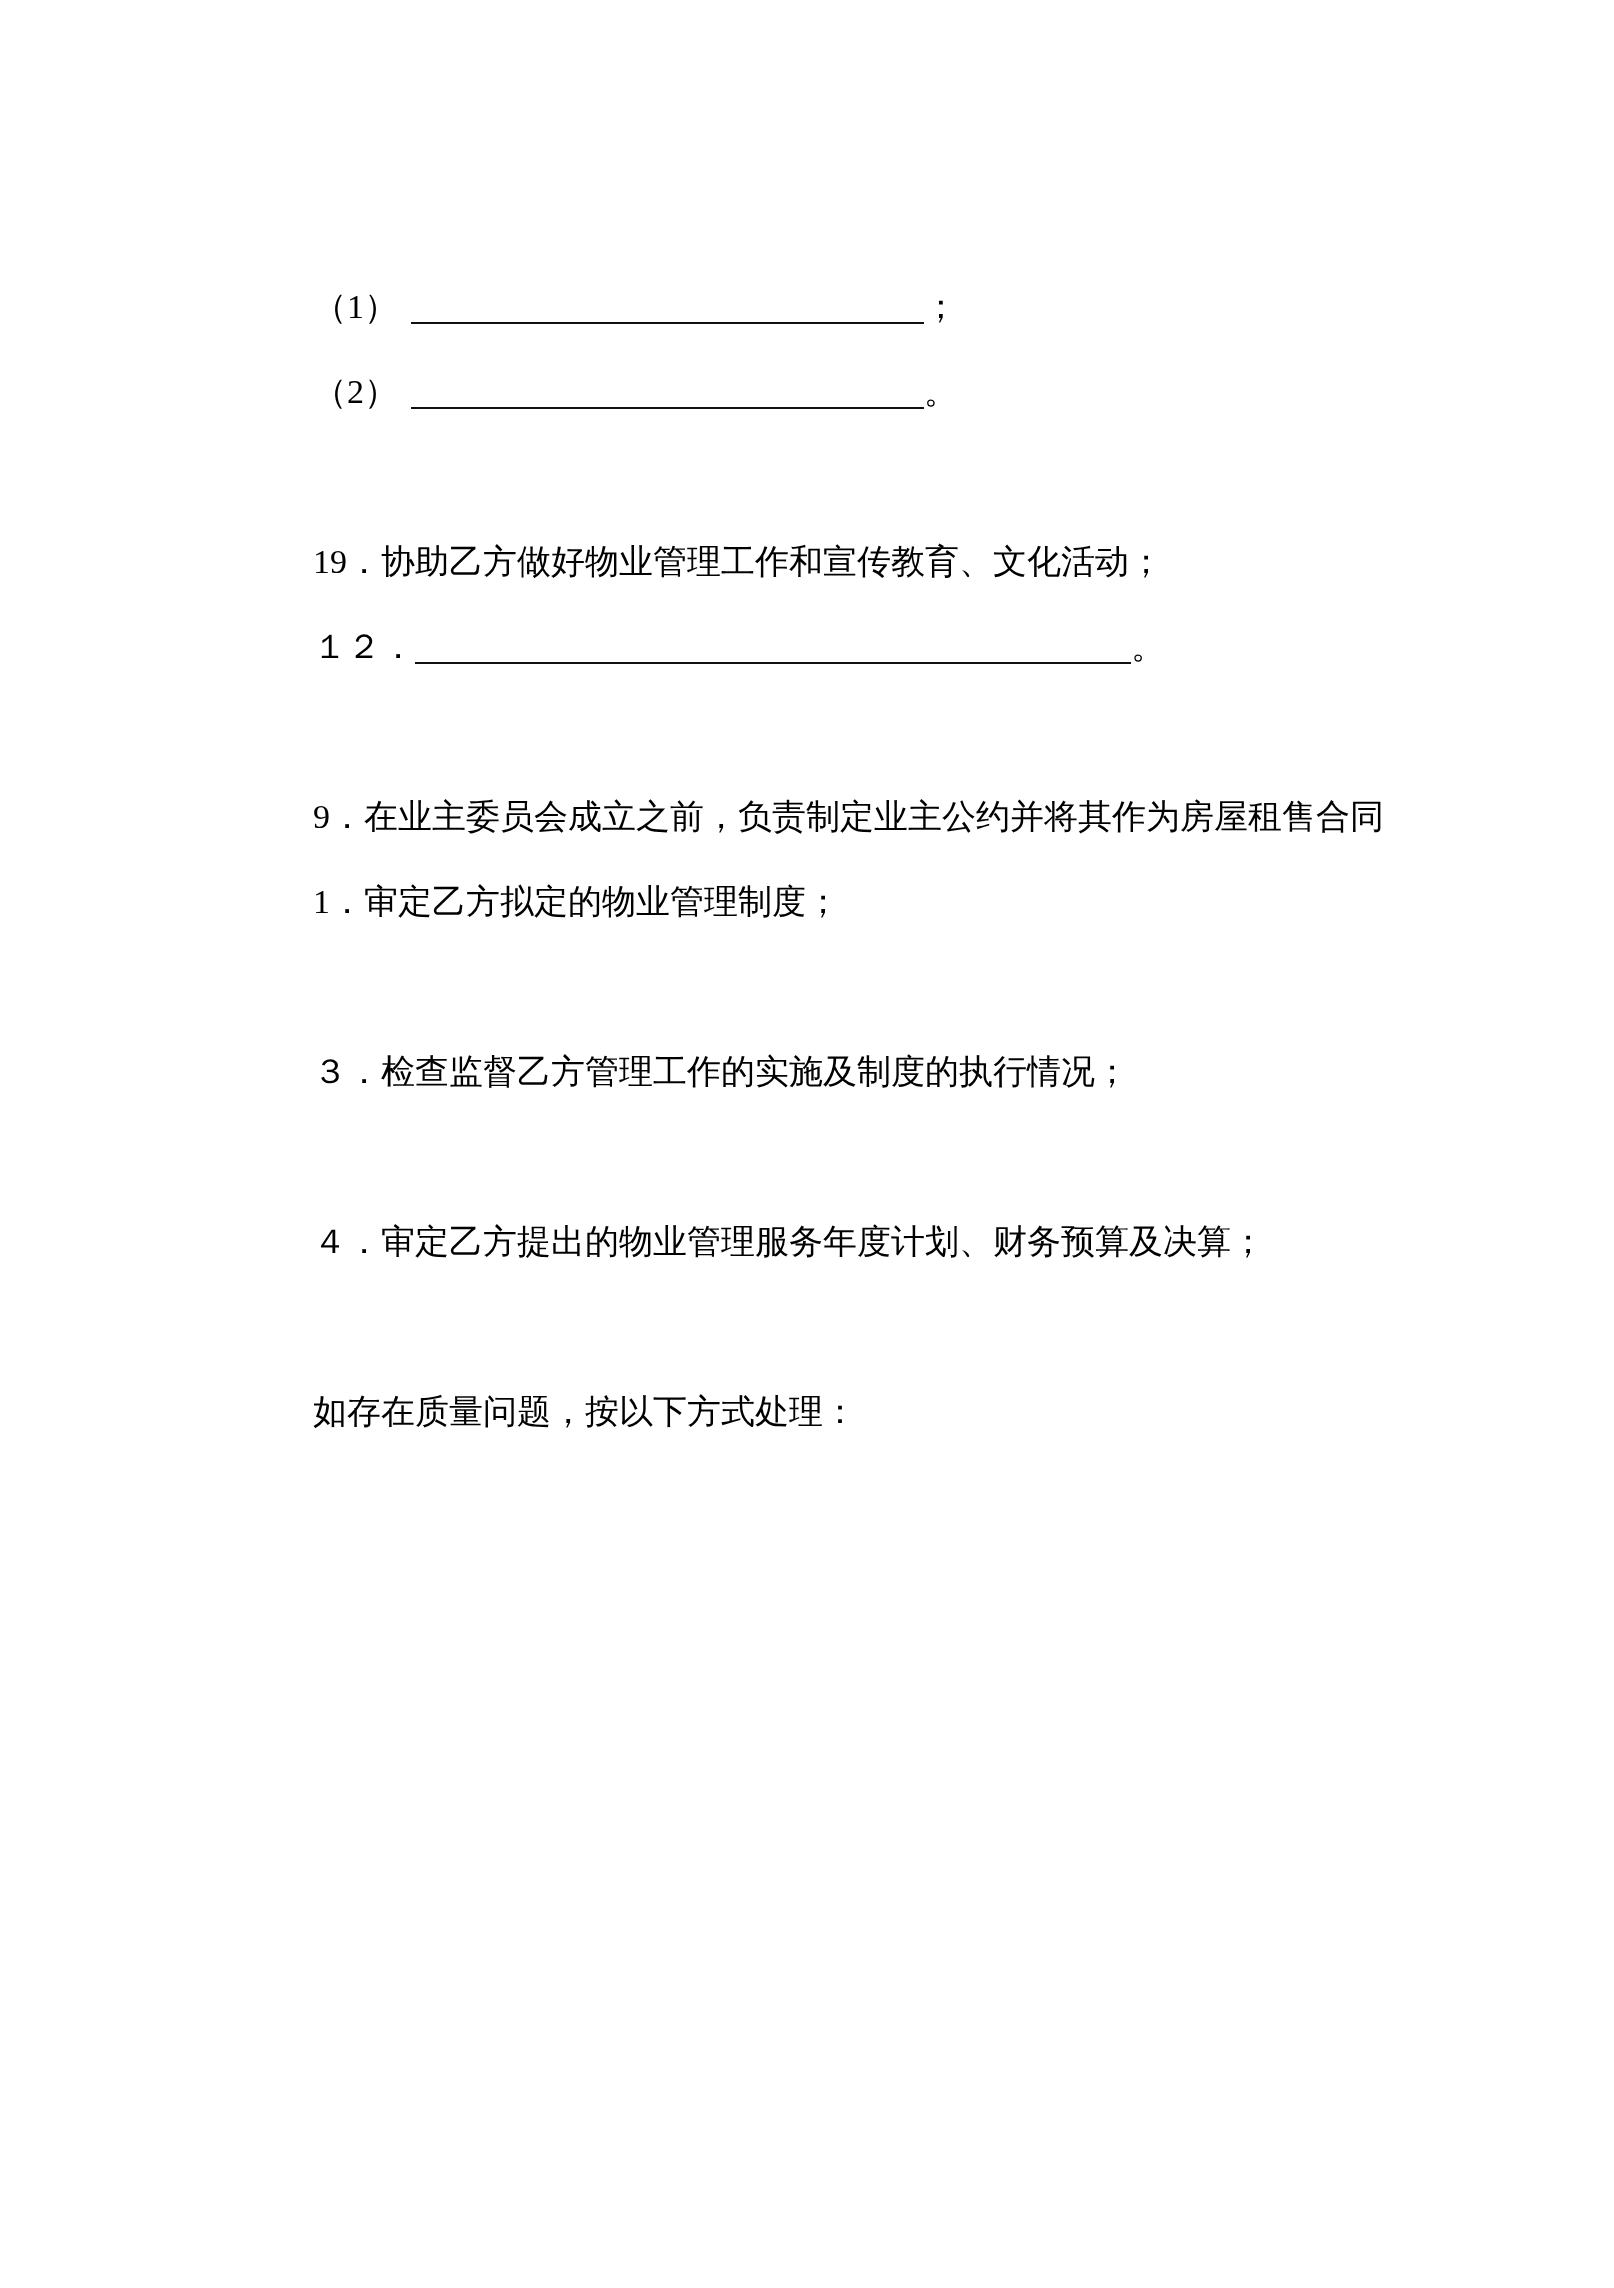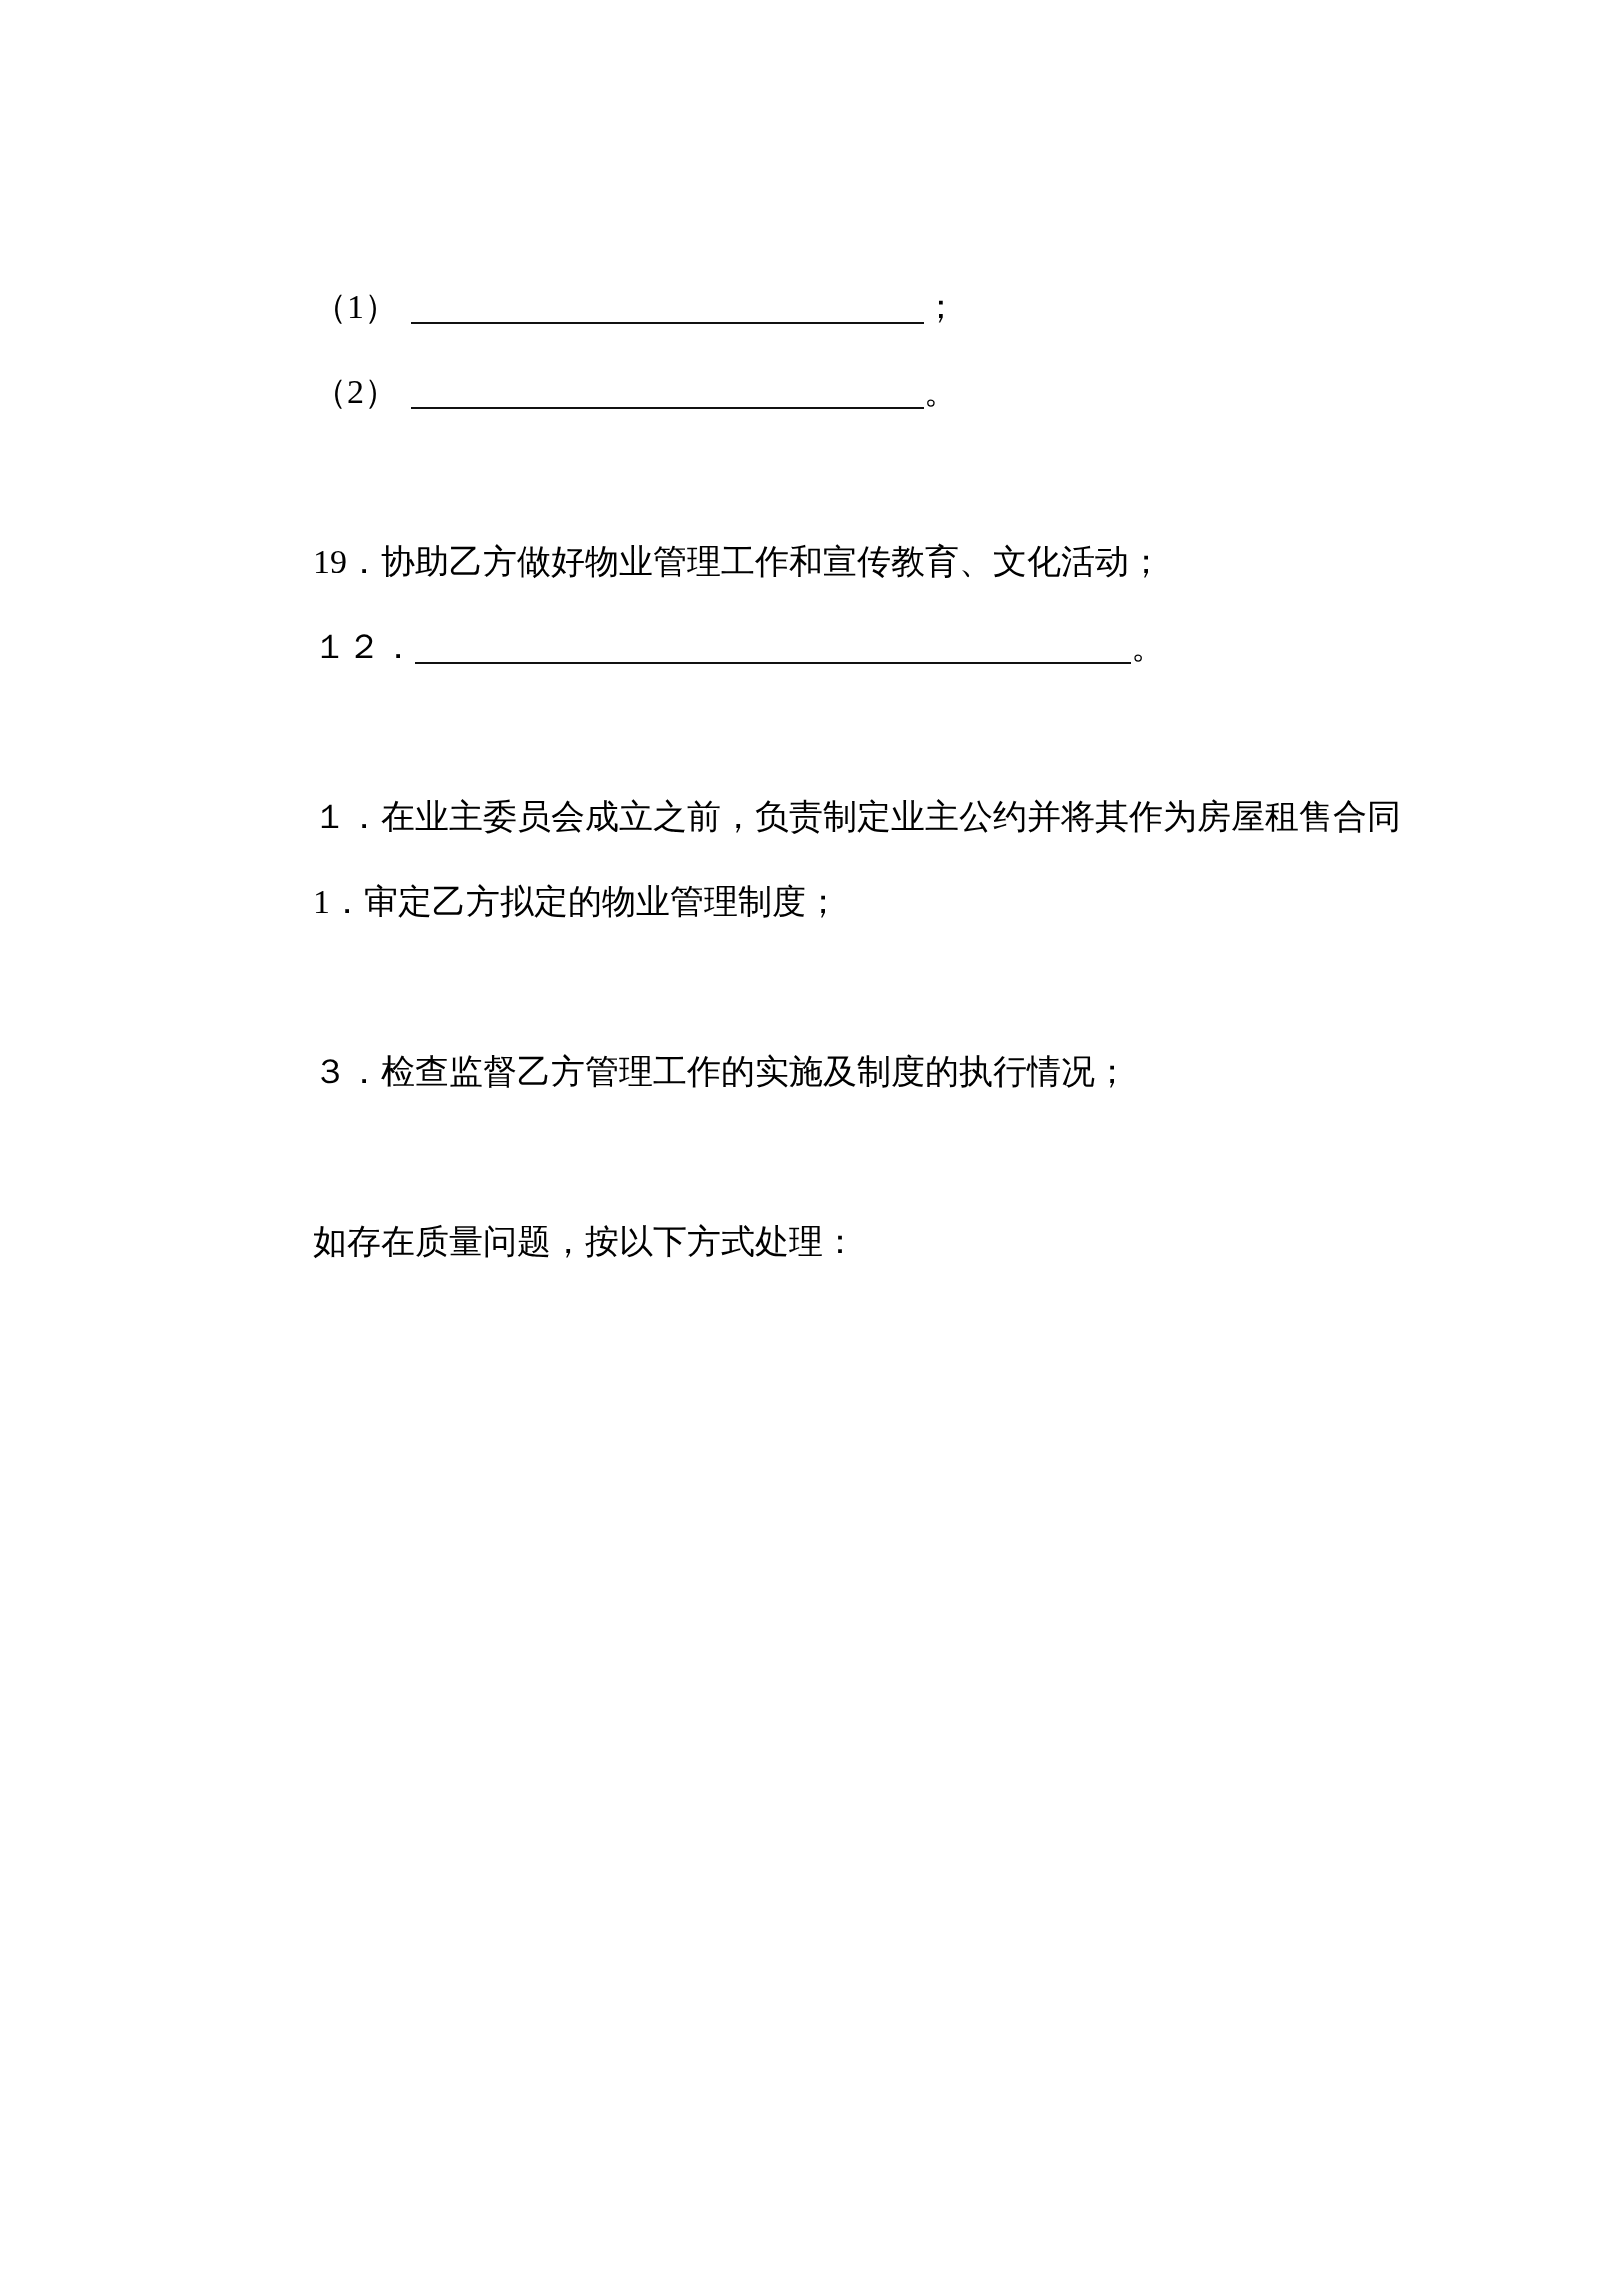--- a/index.html
+++ b/index.html
@@ -50,25 +50,26 @@
 
   <p class="par"><span>（1）</span><span class="blank blank-item"></span><span>；</span></p>
 
   <p class="par gap-after"><span>（2）</span><span class="blank blank-item"></span><span>。</span></p>
 
   <p class="par"><span>19．协助乙方做好物业管理工作和宣传教育、文化活动；</span></p>
 
   <p class="par gap-after"><span>１２．</span><span class="blank blank-clause12"></span><span>。</span></p>
 
 
-  <p class="par"><span>１．在业主委员会成立之前，负责制定业主公约并将其作为房屋租售合同</span></p>
+  <p class="par"><span>9．在业主委员会成立之前，负责制定业主公约并将其作为房屋租售合同</span></p>
 
 
   <p class="par gap-after"><span>1．审定乙方拟定的物业管理制度；</span></p>
 
   <p class="par gap-after"><span>３．检查监督乙方管理工作的实施及制度的执行情况；</span></p>
 
+  <p class="par gap-after"><span>４．审定乙方提出的物业管理服务年度计划、财务预算及决算；</span></p>
 
 
   <p class="par"><span>如存在质量问题，按以下方式处理：</span></p>
 
 </div>
 
 
 </body></html>

